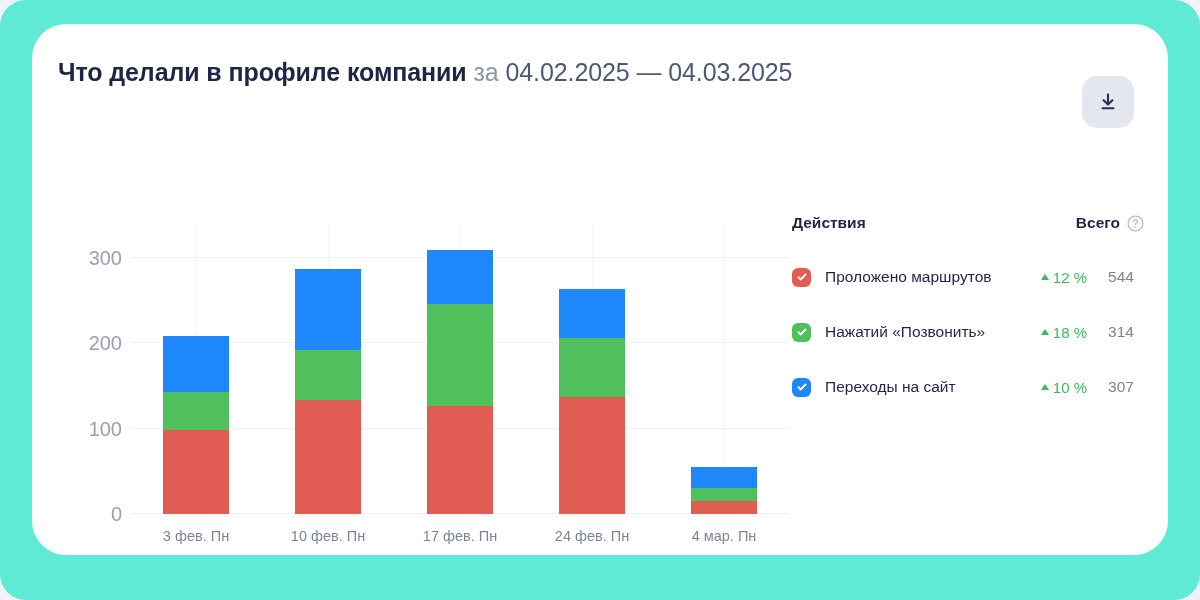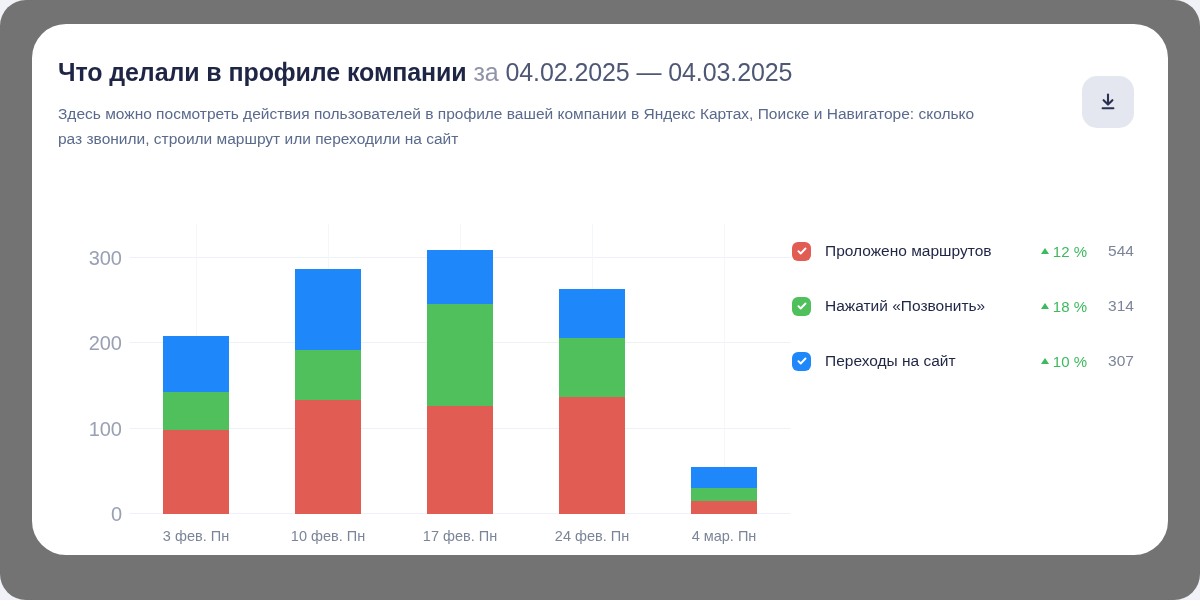--- a/index.html
+++ b/index.html
@@ -5,21 +5,21 @@
   html,body{margin:0;padding:0;}
   body{
     width:1200px;height:600px;
     background:#f1f2f7;
     font-family:"Liberation Sans","DejaVu Sans",sans-serif;
     -webkit-font-smoothing:antialiased;
     overflow:hidden;
   }
   .page-bg{
     position:absolute;left:0;top:0;width:1200px;height:600px;
-    background:#737373;border-radius:26px;overflow:hidden;
+    background:#5eead4;border-radius:26px;overflow:hidden;
   }
   .card{
     position:absolute;left:32px;top:24px;width:1136px;height:531px;
     background:#ffffff;border-radius:34px;
   }
 
   
   .header{position:absolute;left:26px;top:32px;width:1010px;}
   .title{
     font-size:25px;line-height:32px;font-weight:400;
@@ -106,21 +106,20 @@
 
 <div class="page-bg">
   <div class="card">
 
     <div class="header">
       <div class="title">
         <span class="strong">Что делали в профиле компании</span>
         <span>за</span>
         <span class="range">04.02.2025 — 04.03.2025</span>
       </div>
-      <div class="subtitle">Здесь можно посмотреть действия пользователей в профиле вашей компании в Яндекс Картах, Поиске и Навигаторе: сколько раз звонили, строили маршрут или переходили на сайт</div>
     </div>
 
     <button class="download-btn">
       <span>
         <svg width="20" height="21" viewBox="0 0 20 21" fill="none">
           <path d="M10 2.6v9.2" stroke="#2b3050" stroke-width="2.1" stroke-linecap="round"></path>
           <path d="M5.6 8.2L10 12.6l4.4-4.4" stroke="#2b3050" stroke-width="2.1" stroke-linecap="round" stroke-linejoin="round"></path>
           <path d="M4.6 16.3h10.8" stroke="#2b3050" stroke-width="2.1" stroke-linecap="round"></path>
         </svg>
       </span>
@@ -172,20 +171,31 @@
       <div class="xlabels">
           <div class="xlabel" style="left: 66px;">3 фев. Пн</div>
           <div class="xlabel" style="left: 198px;">10 фев. Пн</div>
           <div class="xlabel" style="left: 330px; text-align: center;">17 фев. Пн</div>
           <div class="xlabel" style="left: 462px;">24 фев. Пн</div>
           <div class="xlabel" style="left: 594px;">4 мар. Пн</div>
         </div>
     </div>
 
     <div class="legend">
+      <div class="legend-head">
+        <span class="lh-actions">Действия</span>
+        <span class="lh-total">Всего</span>
+        <span>
+          <svg class="help-icon" width="17" height="17" viewBox="0 0 17 17" fill="none">
+            <circle cx="8.5" cy="8.5" r="7.4" stroke="#b6bcca" stroke-width="1.3"></circle>
+            <path d="M6.6 6.5c0-1.05.85-1.8 1.95-1.8 1.1 0 1.9.7 1.9 1.65 0 .8-.45 1.2-1.15 1.65-.6.4-.8.7-.8 1.35v.25" stroke="#b6bcca" stroke-width="1.3" stroke-linecap="round"></path>
+            <circle cx="8.45" cy="12.05" r="0.9" fill="#b6bcca"></circle>
+          </svg>
+        </span>
+      </div>
       <div id="legend-rows">
           <div class="legend-row">
             <div class="cbox" style="background: rgb(225, 93, 83);">
               <svg width="12" height="12" viewBox="0 0 12 12" fill="none">
                 <path d="M2.4 6.2l2.3 2.3 4.8-5" stroke="#fff" stroke-width="1.9" stroke-linecap="round" stroke-linejoin="round"></path>
               </svg>
             </div>
             <div class="legend-label">Проложено маршрутов</div>
             <div class="delta">
               <span class="tri"></span>

